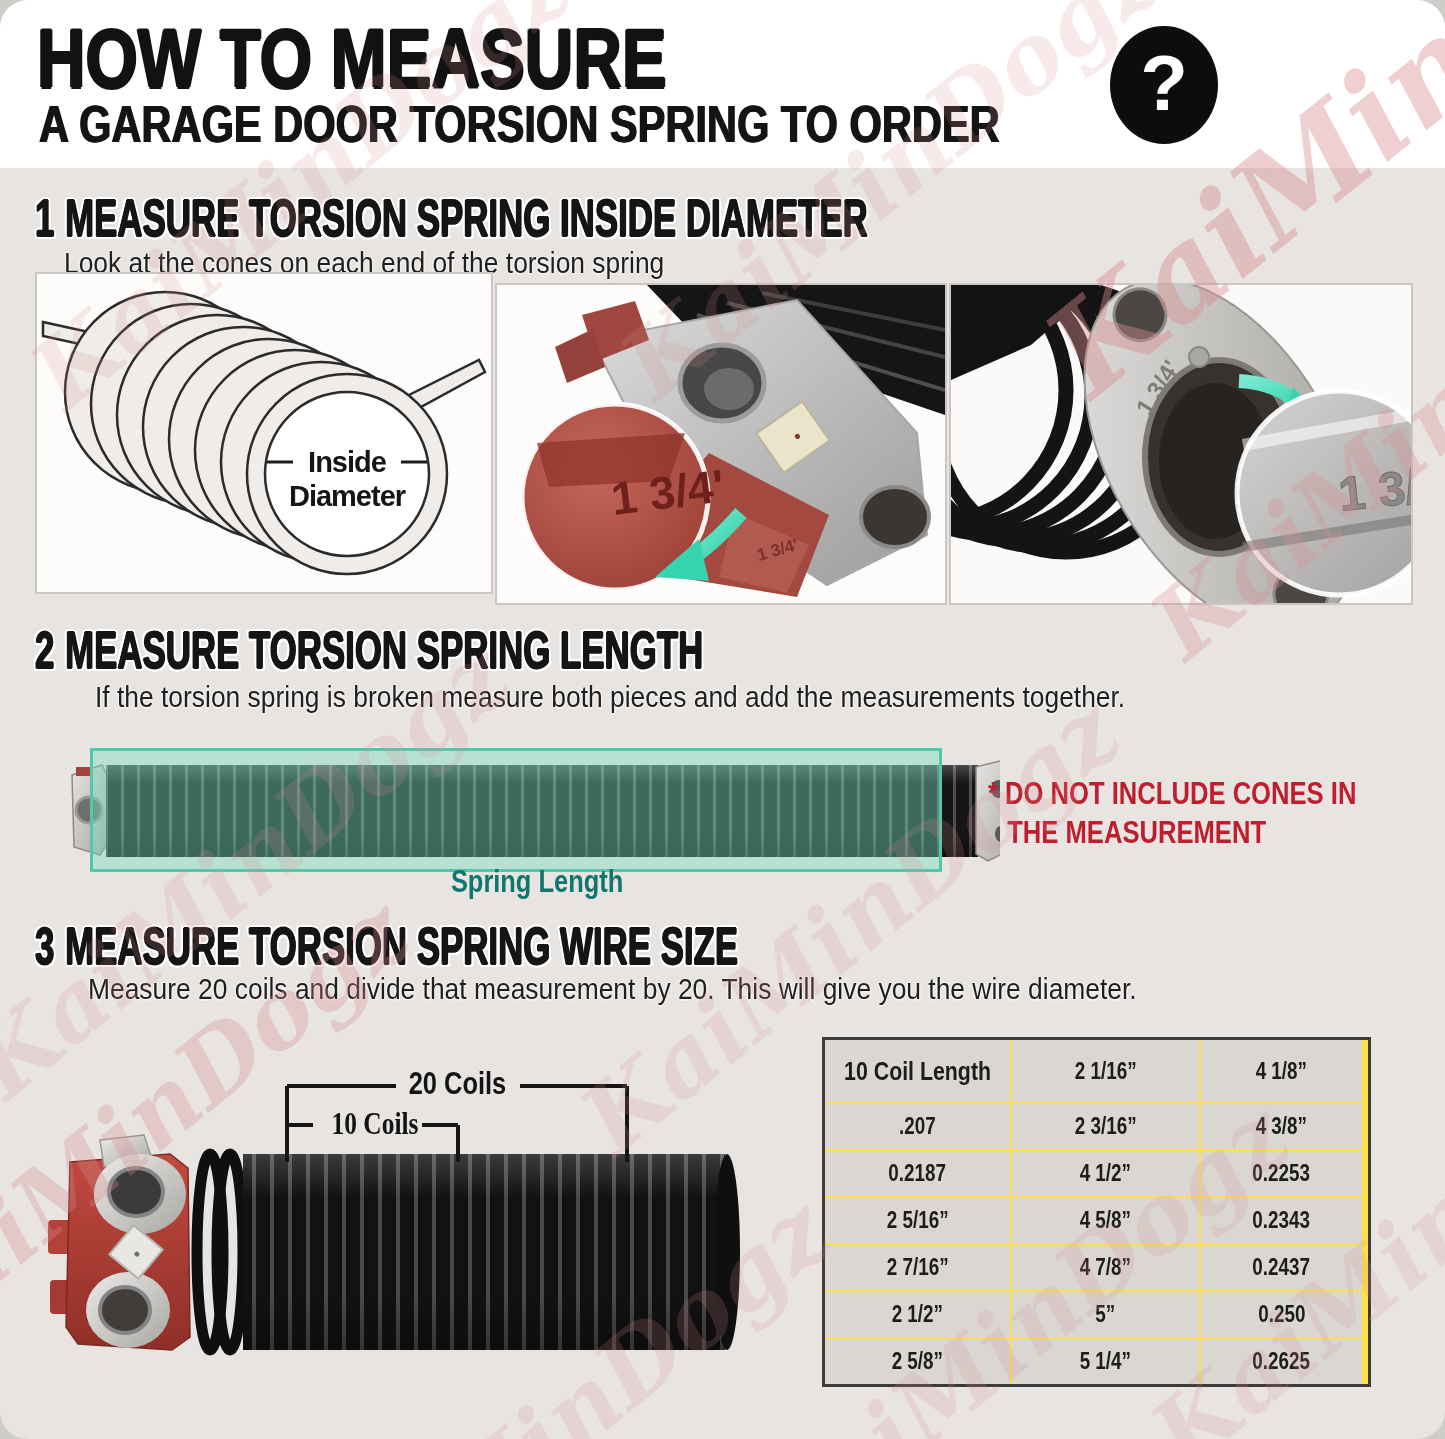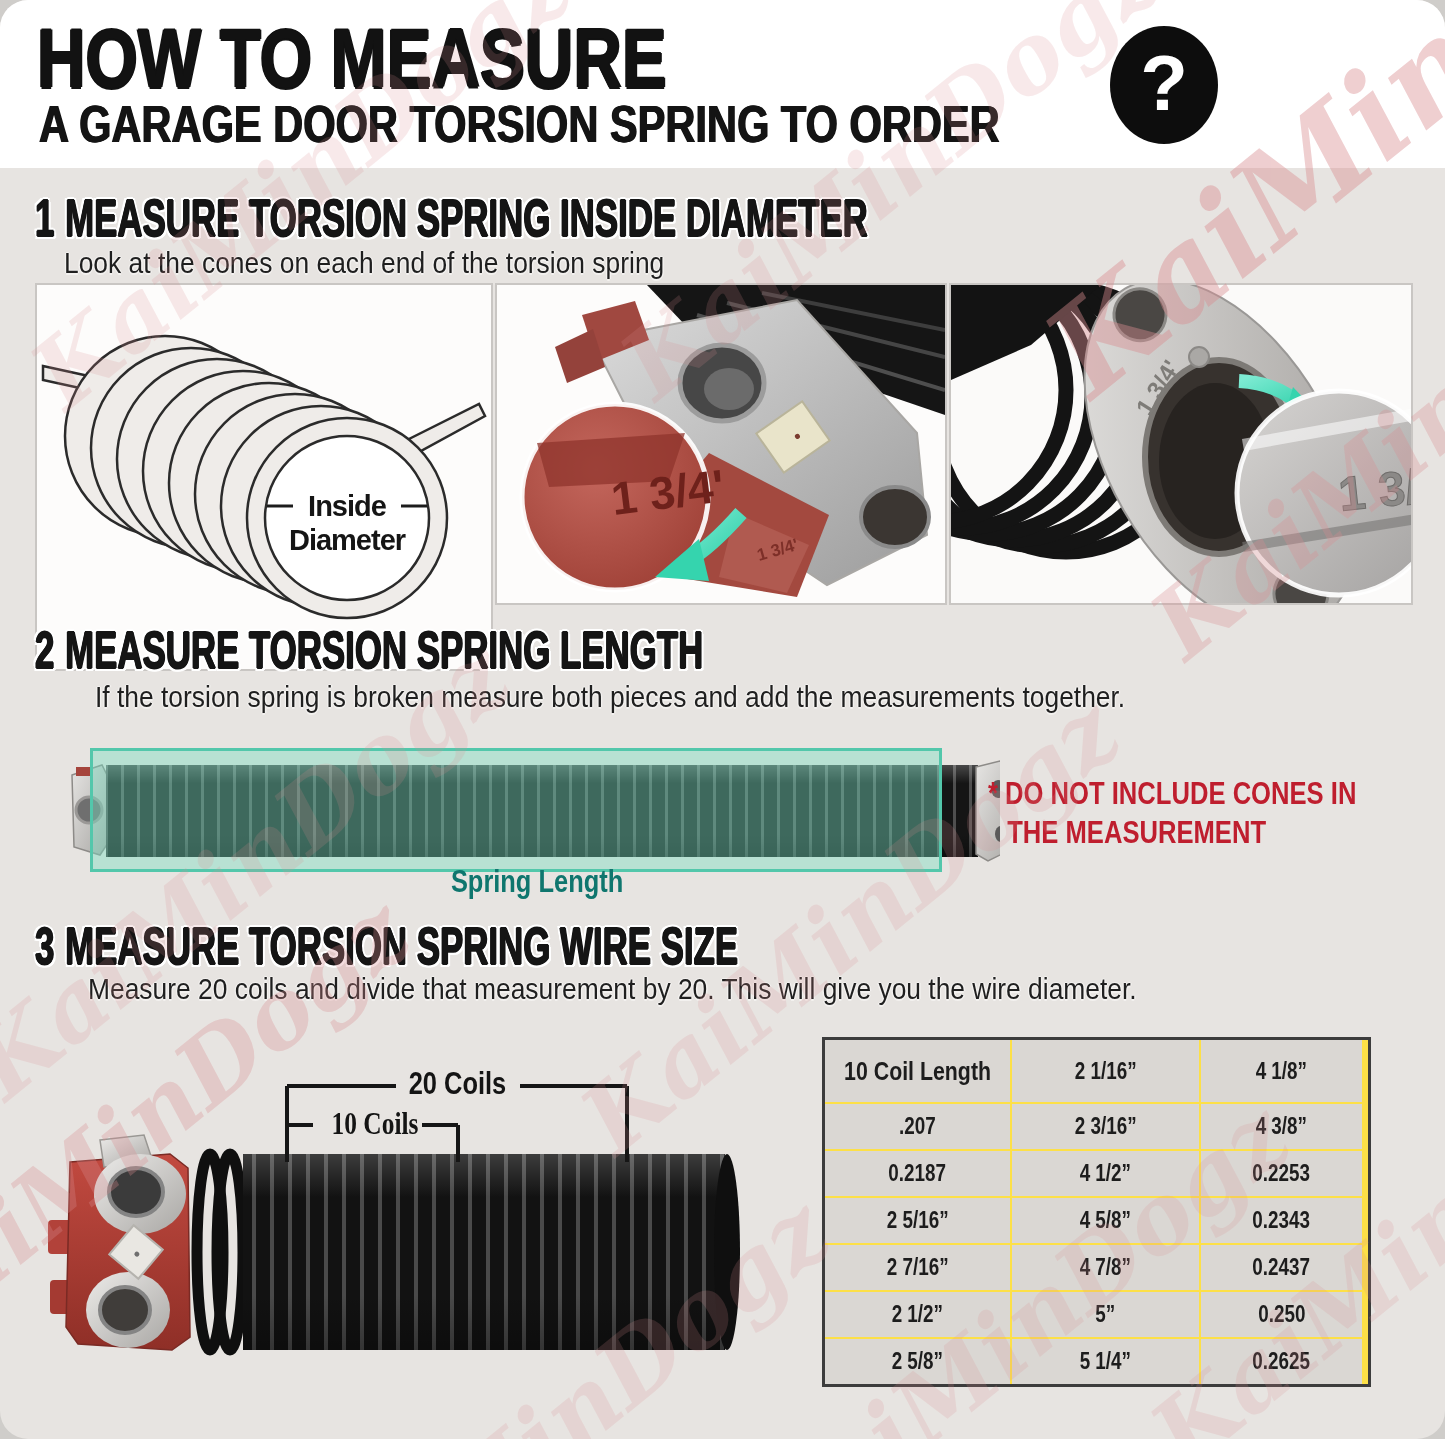--- a/index.html
+++ b/index.html
@@ -93,21 +93,21 @@
   <div class="abs qmark">
     <span>?</span>
   </div>
 
   <div class="abs sec-head" style="left:35px;top:192px;">
     <span>1</span>
     <span>MEASURE TORSION SPRING INSIDE DIAMETER</span>
   </div>
   <div class="abs sec-sub" style="left:64px;top:246px;">Look at the cones on each end of the torsion spring</div>
 
-  <div class="abs panel" style="left:35px;top:283px;width:458px;height:388px;">
+  <div class="abs panel" style="left:35px;top:272px;width:458px;height:322px;">
     <svg viewBox="0 0 454 318">
       <g stroke="#2b2b2b" stroke-width="2.5" fill="#efece9">
         <polygon points="6,48 134,76 134,90 6,62"></polygon>
         <circle cx="128" cy="118" r="100"></circle>
         <circle cx="154" cy="130" r="100"></circle>
         <circle cx="180" cy="141" r="100"></circle>
         <circle cx="206" cy="153" r="100"></circle>
         <circle cx="232" cy="165" r="100"></circle>
         <circle cx="258" cy="176" r="100"></circle>
         <circle cx="284" cy="188" r="100"></circle>

